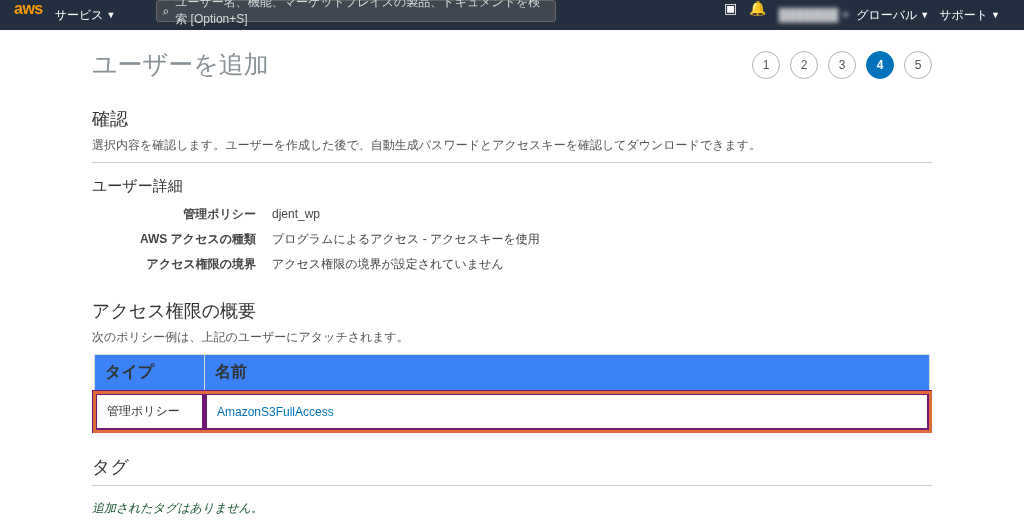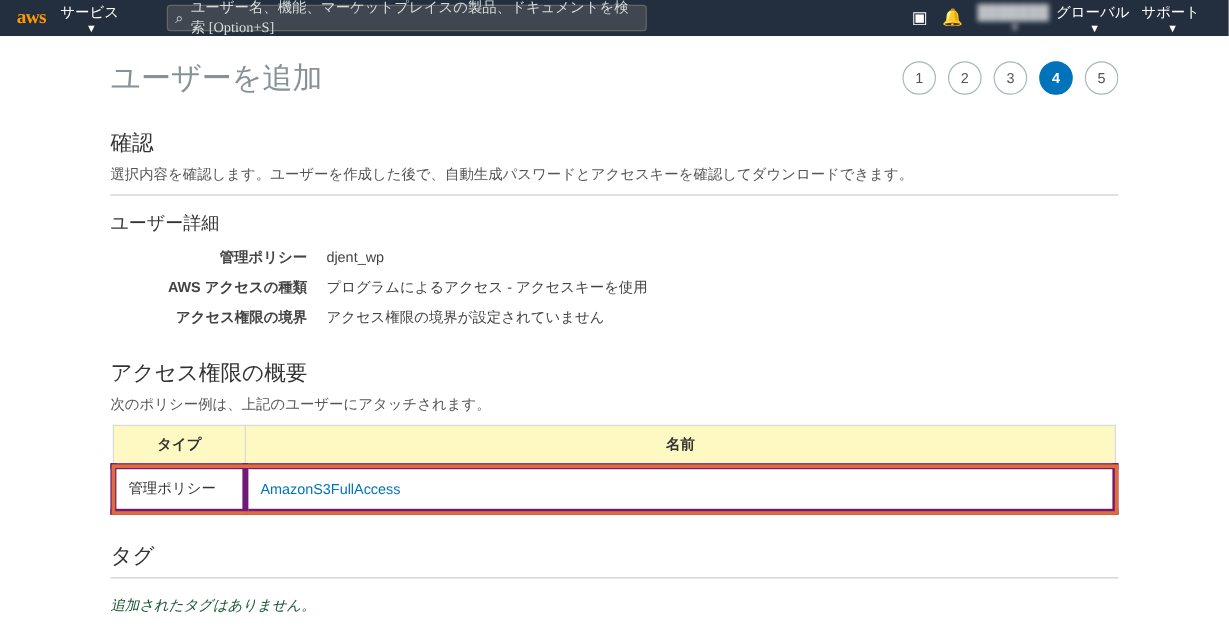--- a/index.html
+++ b/index.html
@@ -1,21 +1,21 @@
 <!DOCTYPE html>
 <html><head>
 <meta charset="utf-8">
 <style>
   * { box-sizing: border-box; margin: 0; padding: 0; }
   body { font-family: "Helvetica Neue", -apple-system, sans-serif; font-size: 13px; color: #333; background: #fff; }
 
   
-  .topnav { background: #232f3e; height: 30px; display: flex; align-items: center; padding: 0 14px; color: #fff; font-size: 12px; font-family: Liberation Serif, serif; }
+  .topnav { background: #232f3e; height: 30px; display: flex; padding: 0 14px; color: #fff; font-size: 12px; }
   .logo { font-weight: 700; color: #ff9900; font-size: 16px; margin-right: 12px; letter-spacing: -0.5px; }
-  .nav-item { margin-right: 10px; cursor: pointer; display: inline-flex; align-items: center; color: #fff; flex-direction: column; }
+  .nav-item { margin-right: 10px; cursor: pointer; display: inline-flex; align-items: center; color: #fff; }
   .nav-item.service { margin-right: 40px; }
   .caret { margin-left: 3px; font-size: 9px; }
   .searchbox { display: flex; align-items: center; background: #414750; border: 1px solid #666; border-radius: 3px; height: 22px; padding: 0 6px; width: 400px; color: #d5dbdb; font-size: 12px; }
   .searchbox .mag { margin-right: 6px; font-size: 12px; }
   .spacer { flex: 1; }
   .nav-icon { margin: 0 6px; font-size: 14px; cursor: pointer; }
   .acct { margin: 0 6px; filter: blur(2px); opacity: .7; }
 
   
   .page { max-width: 860px; margin: 0 auto; padding: 18px 10px 40px 10px; }
@@ -28,21 +28,21 @@
   .desc { font-size: 12px; color: #555; margin-bottom: 8px; }
   .row-hr { border-top: 1px solid #ccc; margin: 6px 0 14px 0; }
 
   .sub-title { font-size: 15px; font-weight: 400; margin: 12px 0 6px 0; }
   .details { display: table; width: 100%; }
   .detail-row { display: table-row; }
   .detail-label { display: table-cell; width: 180px; text-align: right; padding: 4px 16px 4px 0; font-weight: 700; font-size: 12px; color: #444; }
   .detail-value { display: table-cell; font-size: 12px; padding: 4px 0; color: #444; }
 
   table.policy { width: 100%; border-collapse: collapse; margin-top: 6px; }
-  table.policy th { text-align: center; background: #fef9c3; font-weight: 700; font-size: 12px; padding: 7px 10px; border: 1px solid #d5dbdb; }
+  table.policy th { text-align: left; background: #3b82f6; font-weight: 700; font-size: 16px; padding: 7px 10px; border: 1px solid #d5dbdb; }
   table.policy td { font-size: 12px; padding: 8px 10px; border: 5px solid #701a75; }
   .highlight-row { outline: 3px solid #e06c3a; outline-offset: -1px; }
   .link { color: #0073bb; text-decoration: none; }
 
   .tags-empty { font-style: italic; color: #14532d; font-size: 12px; }
 </style>
 </head>
 <body>
 
 <div class="topnav">

